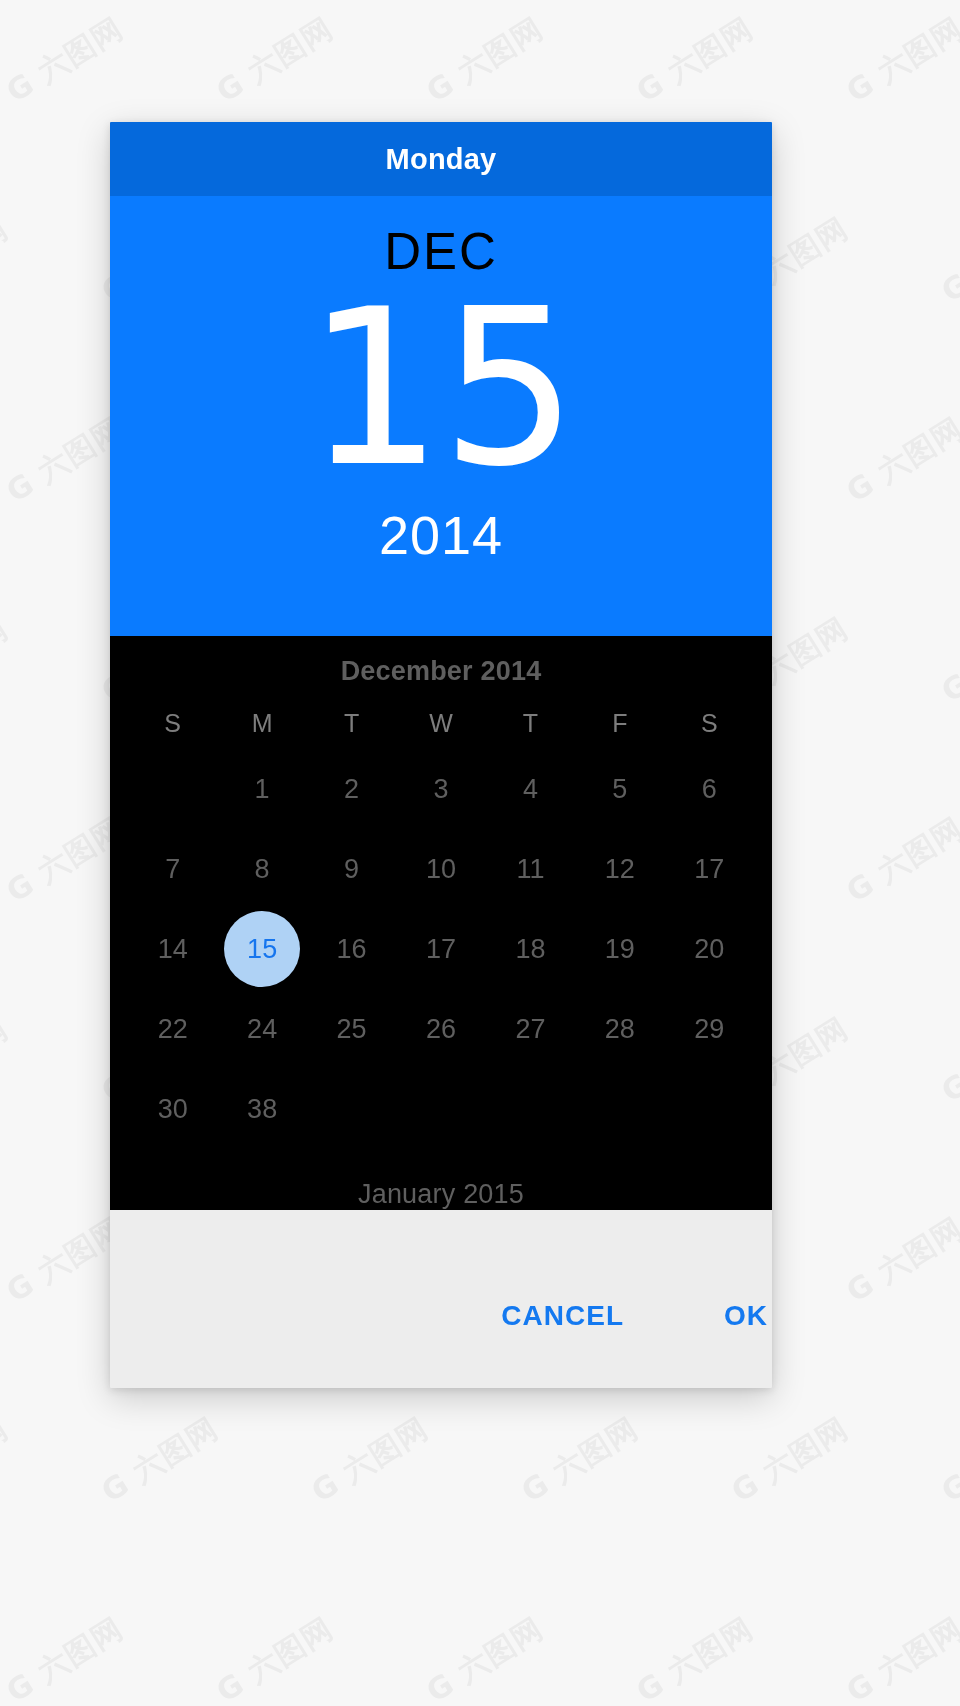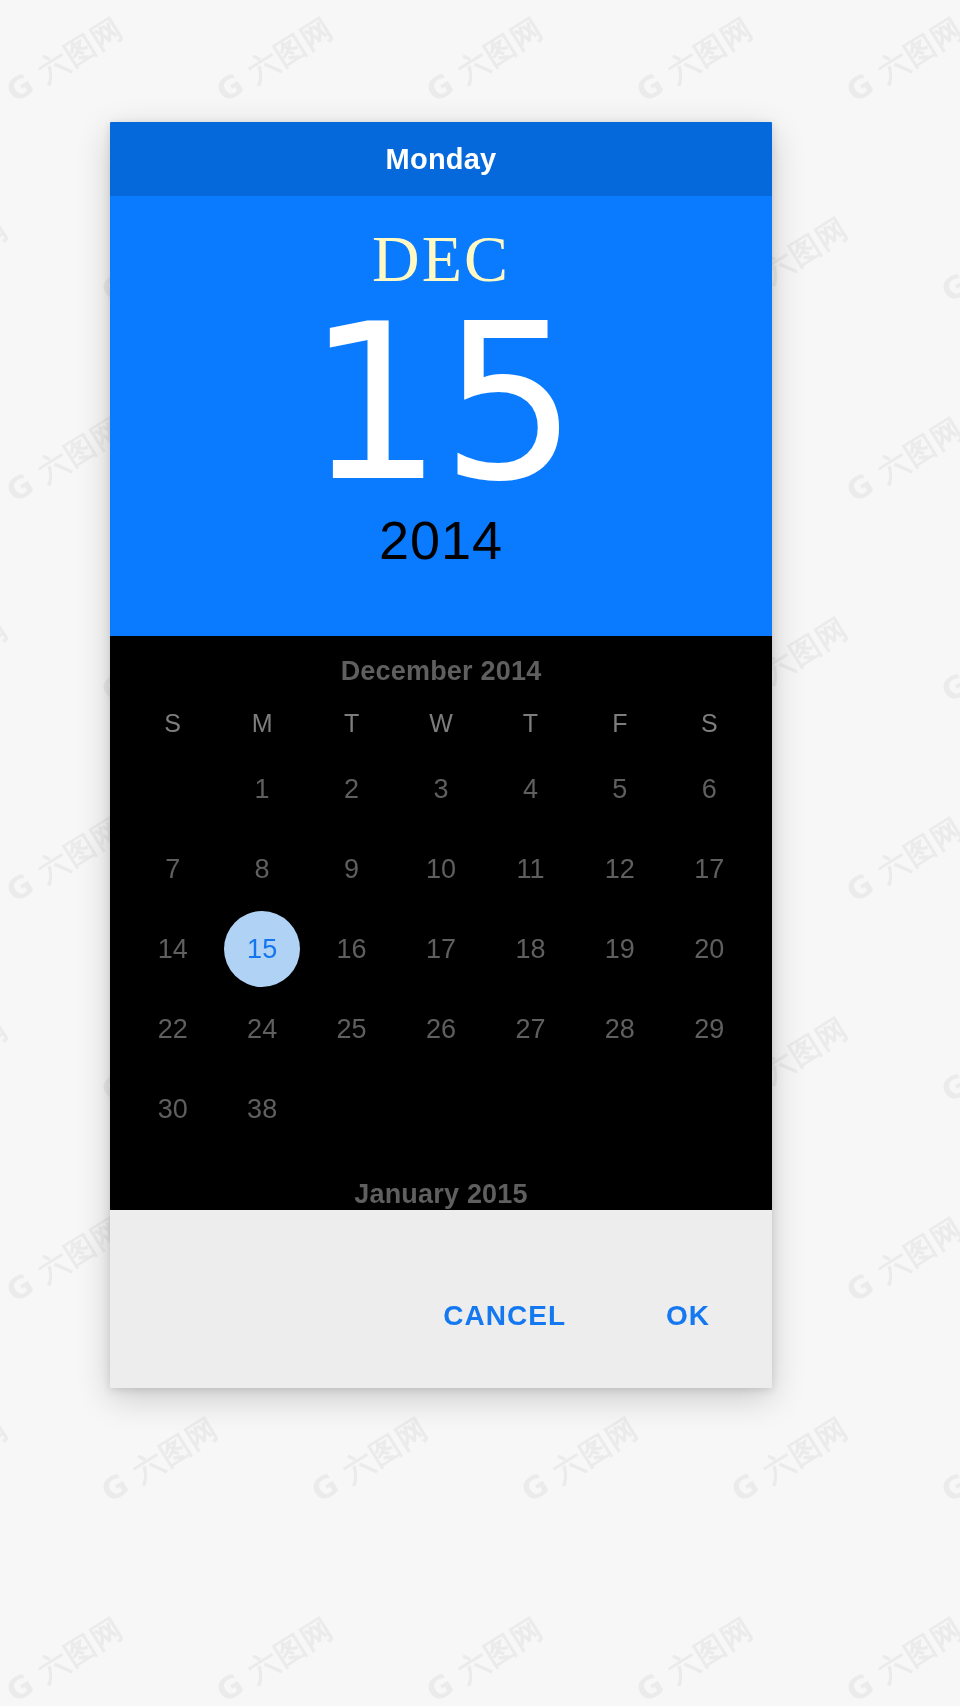--- a/index.html
+++ b/index.html
@@ -68,44 +68,44 @@
     background: #0a7bff;
     display: flex;
     flex-direction: column;
     align-items: center;
     justify-content: flex-start;
     padding-top: 16px;
     box-sizing: border-box;
     position: relative;
   }
   .hero-month {
-    color: #fef9c3;
-    font-size: 66px;
+    color: #000000;
+    font-size: 51px;
     font-weight: normal;
     letter-spacing: 2px;
     line-height: 1;
     margin-top: 14px;
-    font-family: Liberation Serif, serif;
+    font-family: Liberation Sans, sans-serif;
   }
   .hero-day {
     color: #ffffff;
     font-size: 215px;
     font-weight: normal;
     line-height: 1.02;
     letter-spacing: -2px;
     margin-top: 2px;
     font-family: "DejaVu Sans", sans-serif;
   }
   .hero-year {
-    color: #000000;
+    color: #ffffff;
     font-size: 54px;
     font-weight: normal;
     letter-spacing: 1px;
     line-height: 1;
-    margin-top: 0;
+    margin-top: 10px;
     font-family: "Liberation Sans", sans-serif;
   }
 
   
   .cal-body {
     background: #000000;
     padding: 0;
     position: relative;
   }
   .month-title {
@@ -162,35 +162,34 @@
     transform: translate(-50%, -50%);
   }
   .day-cell.selected .day-num {
     color: #1575ee;
   }
 
   .next-month-title {
     text-align: center;
     color: #5f5f5f;
     font-size: 27px;
-    font-weight: bold;
+    font-weight: normal;
     padding-top: 30px;
     letter-spacing: 0.2px;
   }
 
   
   .actions {
     position: absolute;
     left: 0;
     right: 0;
     bottom: 46px;
     display: flex;
     justify-content: flex-end;
     align-items: center;
-    padding-right: 58px;
     box-sizing: border-box;
   }
   .action-btn {
     color: #1479f0;
     font-size: 28px;
     font-weight: bold;
     letter-spacing: 1px;
     background: none;
     border: none;
     cursor: pointer;

